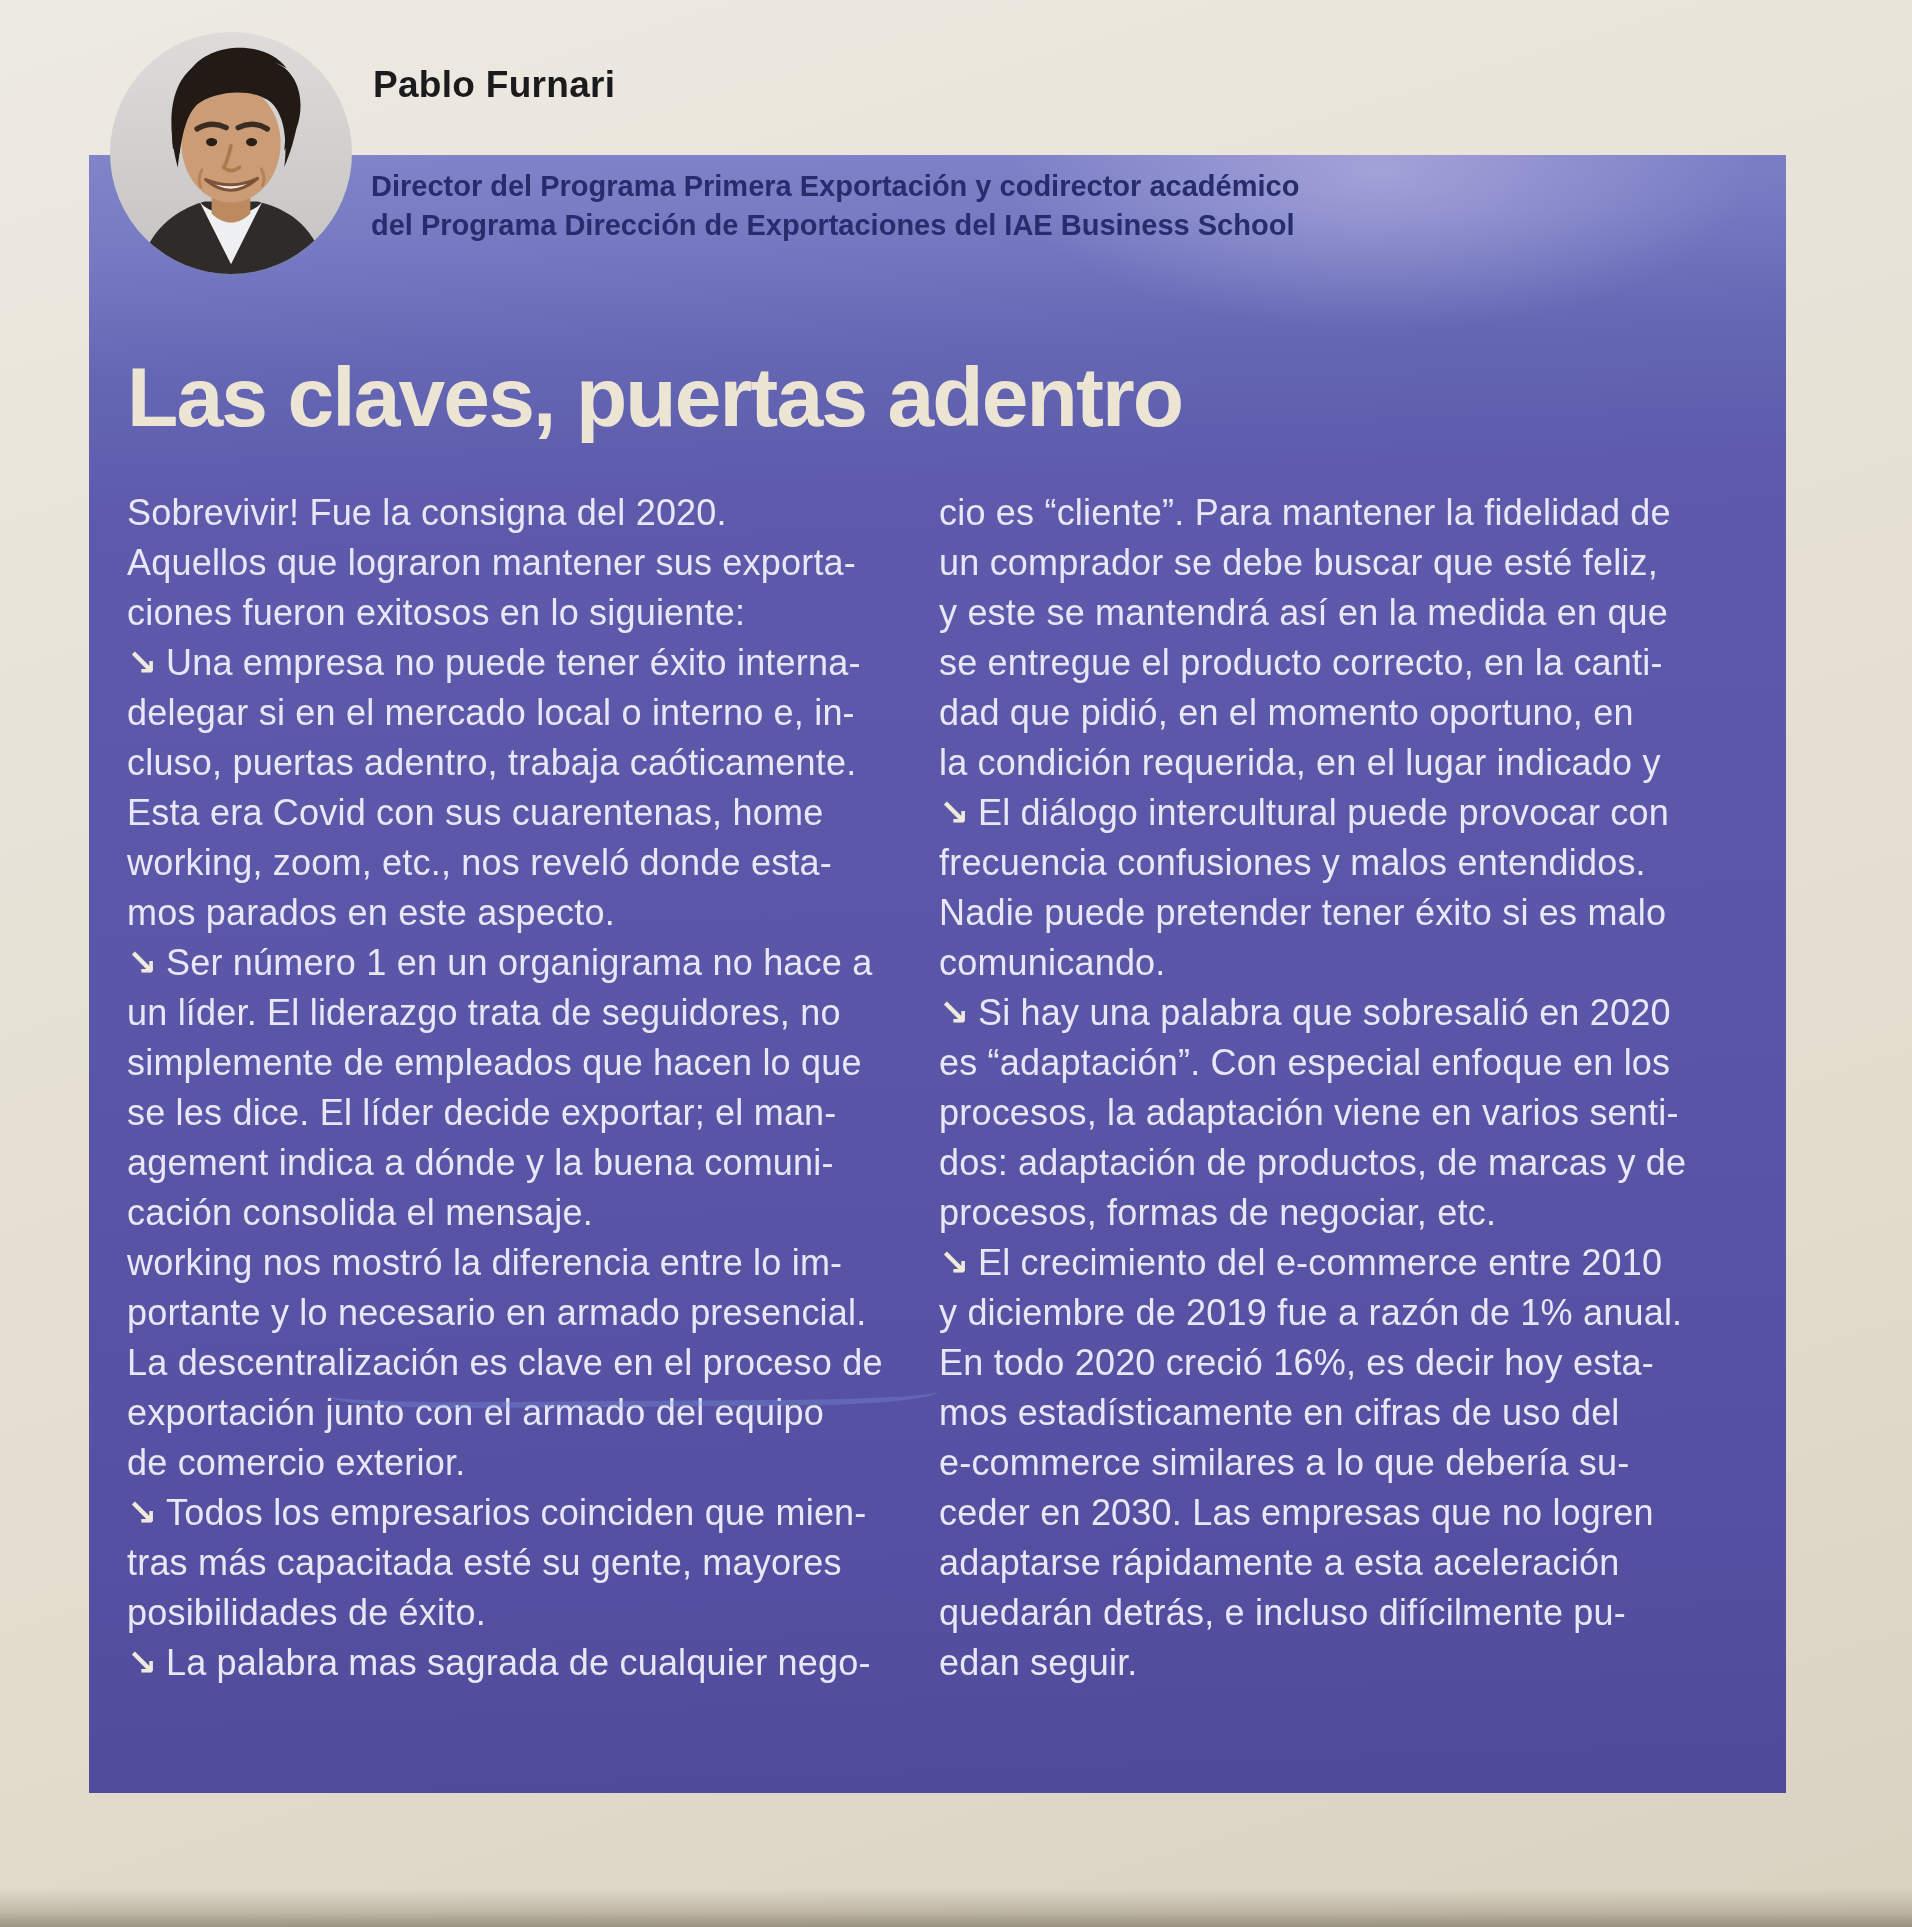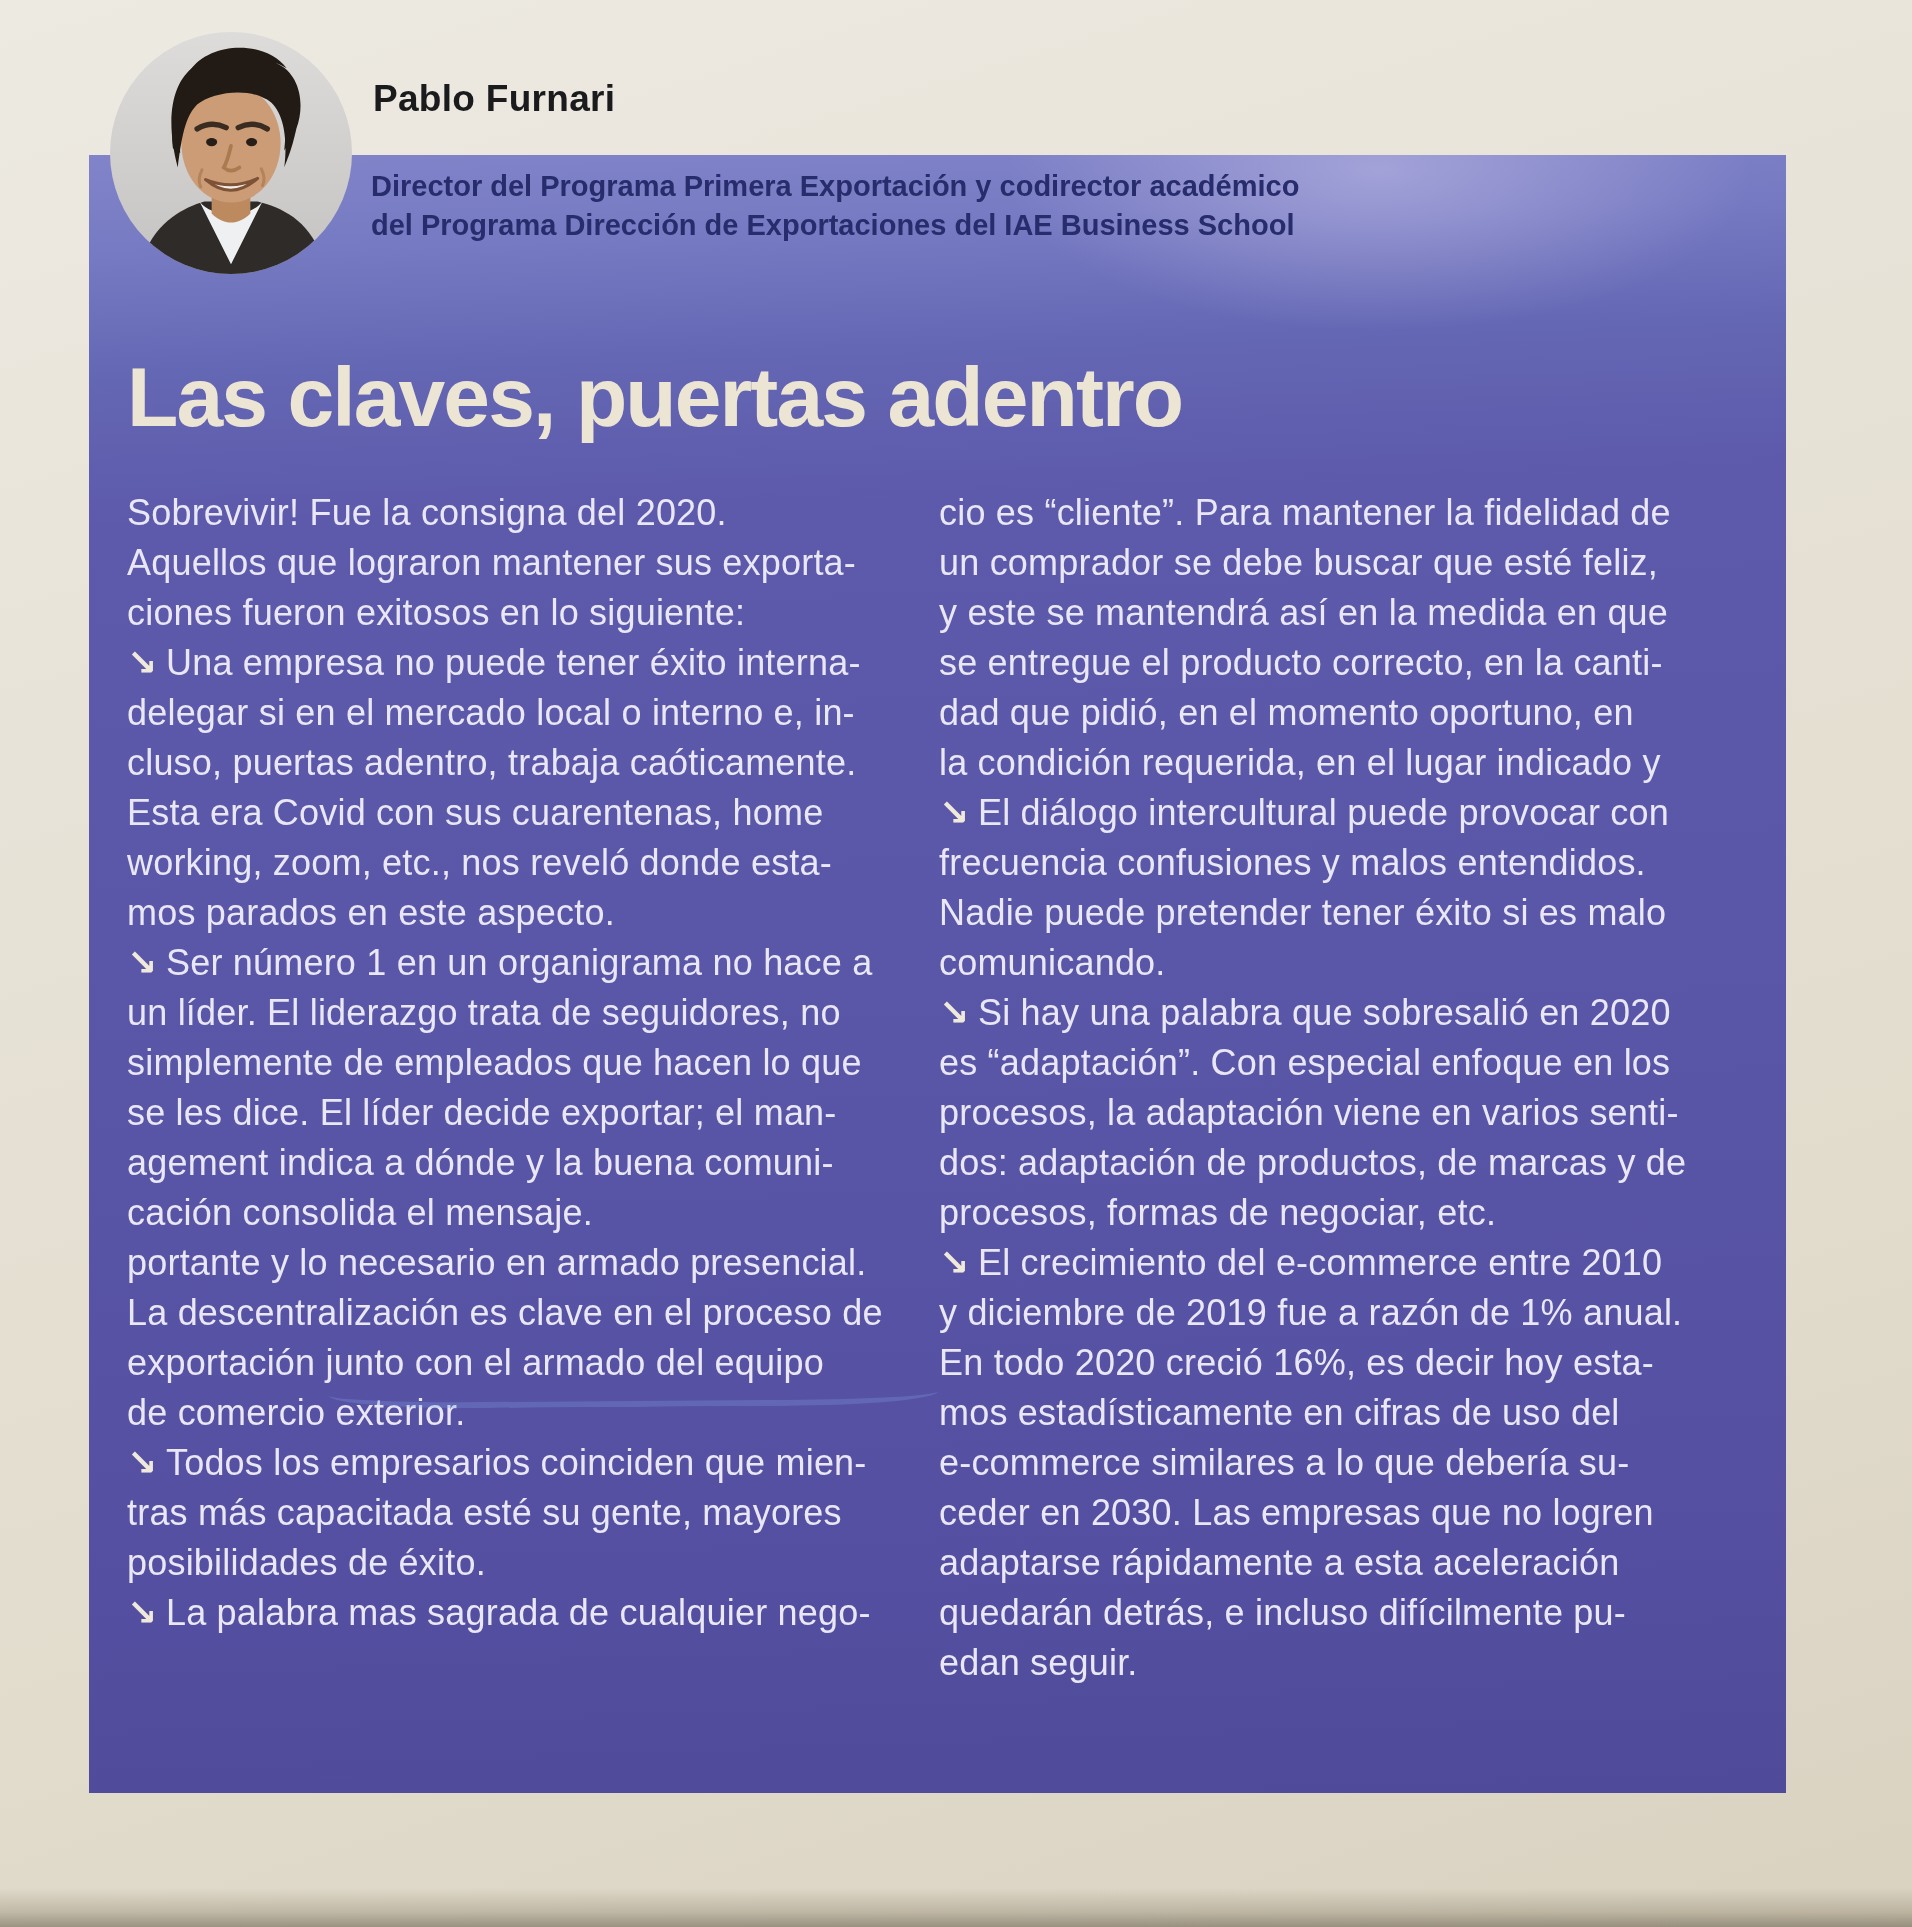--- a/index.html
+++ b/index.html
@@ -17,21 +17,21 @@
     position:absolute;left:89px;top:155px;width:1697px;height:1638px;
     background:
       radial-gradient(ellipse 533px 228px at 76% 1%, rgba(228,220,248,0.38), rgba(228,220,248,0) 70%),
       linear-gradient(178deg,#8184c9 0%,#767ac2 6%,#6467b4 13%,#5d59ab 22%,#5a56a7 55%,#544fa0 85%,#4f4b9a 100%);
   }
   .avatar{
     position:absolute;left:110px;top:32px;width:242px;height:242px;
     border-radius:50%;overflow:hidden;z-index:3;
   }
   .author-name{
-    position:absolute;left:373px;top:78px;
+    position:absolute;left:373px;top:64px;
     font-size:37px;font-weight:700;color:#1b1b1d;letter-spacing:0.3px;z-index:2;
   }
   .role{
     position:absolute;left:282px;top:12.4px;
     font-size:29px;line-height:39px;font-weight:700;color:#272c6d;
   }
   .title{
     position:absolute;left:38px;top:194px;margin:0;
     font-size:84px;font-weight:700;color:#ece5d3;letter-spacing:-1.9px;white-space:nowrap;
   }
@@ -83,20 +83,21 @@
           <div class="line">cluso, puertas adentro, trabaja caóticamente.</div>
           <div class="line">Esta era Covid con sus cuarentenas, home</div>
           <div class="line">working, zoom, etc., nos reveló donde esta-</div>
           <div class="line">mos parados en este aspecto.</div>
           <div class="line"><span class="arrow">↘</span><span>Ser número 1 en un organigrama no hace a</span></div>
           <div class="line">un líder. El liderazgo trata de seguidores, no</div>
           <div class="line">simplemente de empleados que hacen lo que</div>
           <div class="line">se les dice. El líder decide exportar; el man-</div>
           <div class="line">agement indica a dónde y la buena comuni-</div>
           <div class="line">cación consolida el mensaje.</div>
+          <div class="line">working nos mostró la diferencia entre lo im-</div>
           <div class="line">portante y lo necesario en armado presencial.</div>
           <div class="line">La descentralización es clave en el proceso de</div>
           <div class="line">exportación junto con el armado del equipo</div>
           <div class="line">de comercio exterior.</div>
           <div class="line"><span class="arrow">↘</span><span>Todos los empresarios coinciden que mien-</span></div>
           <div class="line">tras más capacitada esté su gente, mayores</div>
           <div class="line">posibilidades de éxito.</div>
           <div class="line"><span class="arrow">↘</span><span>La palabra mas sagrada de cualquier nego-</span></div>
         </div>
       <div class="col right">

